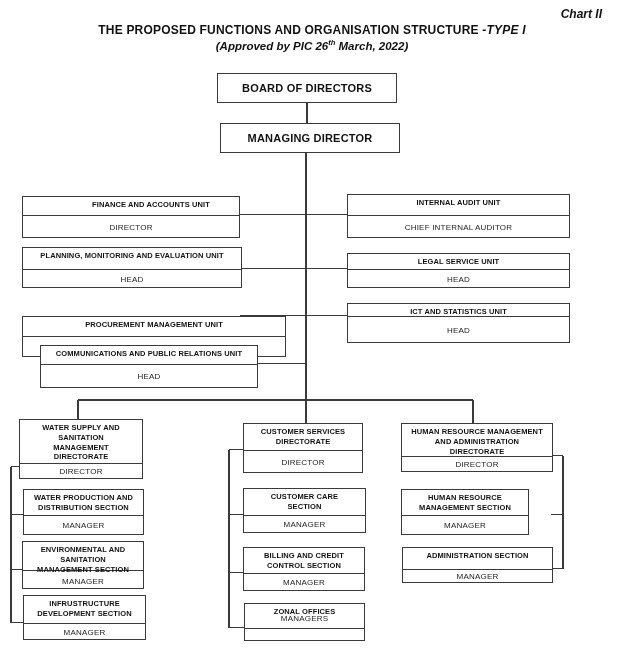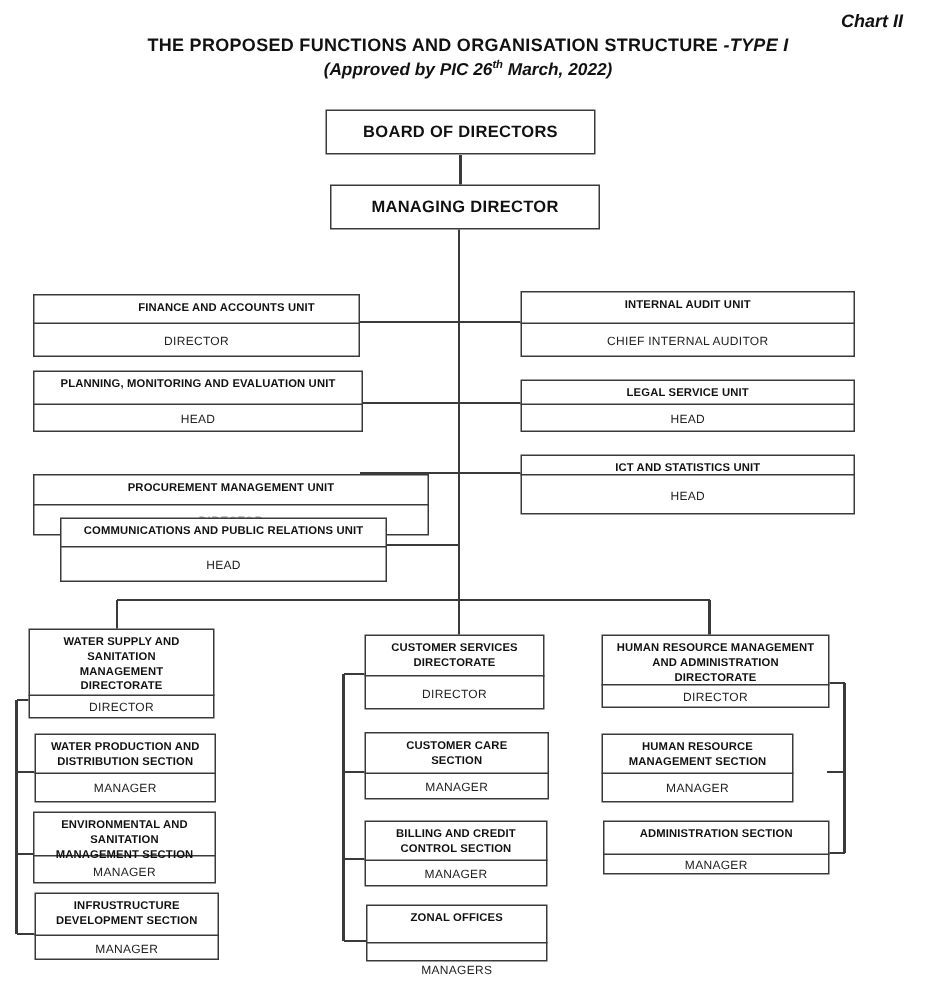--- a/index.html
+++ b/index.html
@@ -191,21 +191,21 @@
   </div>
   <div class="obox" style="left:243px;top:547px;width:122px;height:44px;">
     <div class="obox-title">BILLING AND CREDIT
 CONTROL SECTION</div>
     <div class="obox-divider" style="top:25px"></div>
     <div class="obox-role" style="top:25px;height:19px">MANAGER</div>
   </div>
   <div class="obox" style="left:244px;top:603px;width:121px;height:38px;">
     <div class="obox-title">ZONAL OFFICES</div>
     <div class="obox-divider" style="top:24px"></div>
-    <div class="obox-role" style="top:34px;height:16px">MANAGERS</div>
+    <div class="obox-role" style="top:6px;height:16px">MANAGERS</div>
   </div>
 
   <div class="obox" style="left:401px;top:489px;width:128px;height:46px;">
     <div class="obox-title">HUMAN RESOURCE
 MANAGEMENT SECTION</div>
     <div class="obox-divider" style="top:25px"></div>
     <div class="obox-role" style="top:25px;height:21px">MANAGER</div>
   </div>
   <div class="obox" style="left:402px;top:547px;width:151px;height:36px;">
     <div class="obox-title">ADMINISTRATION SECTION</div>

